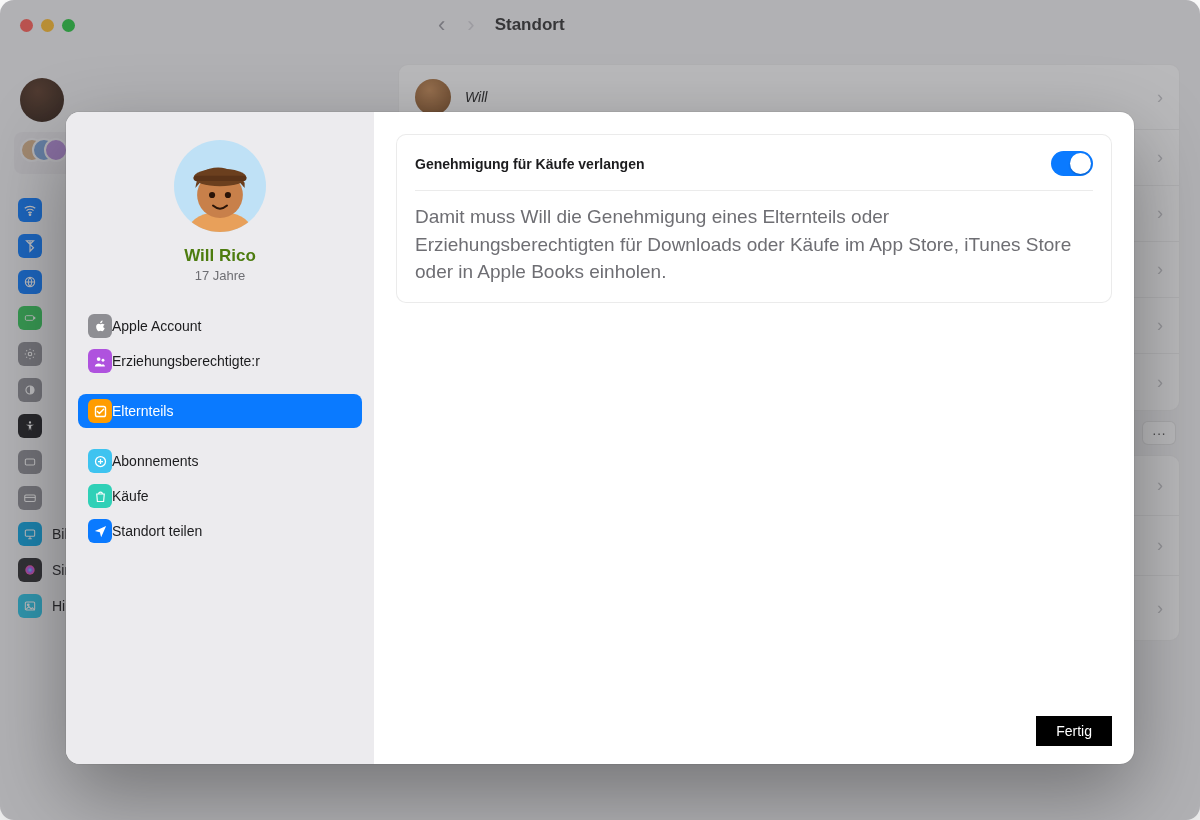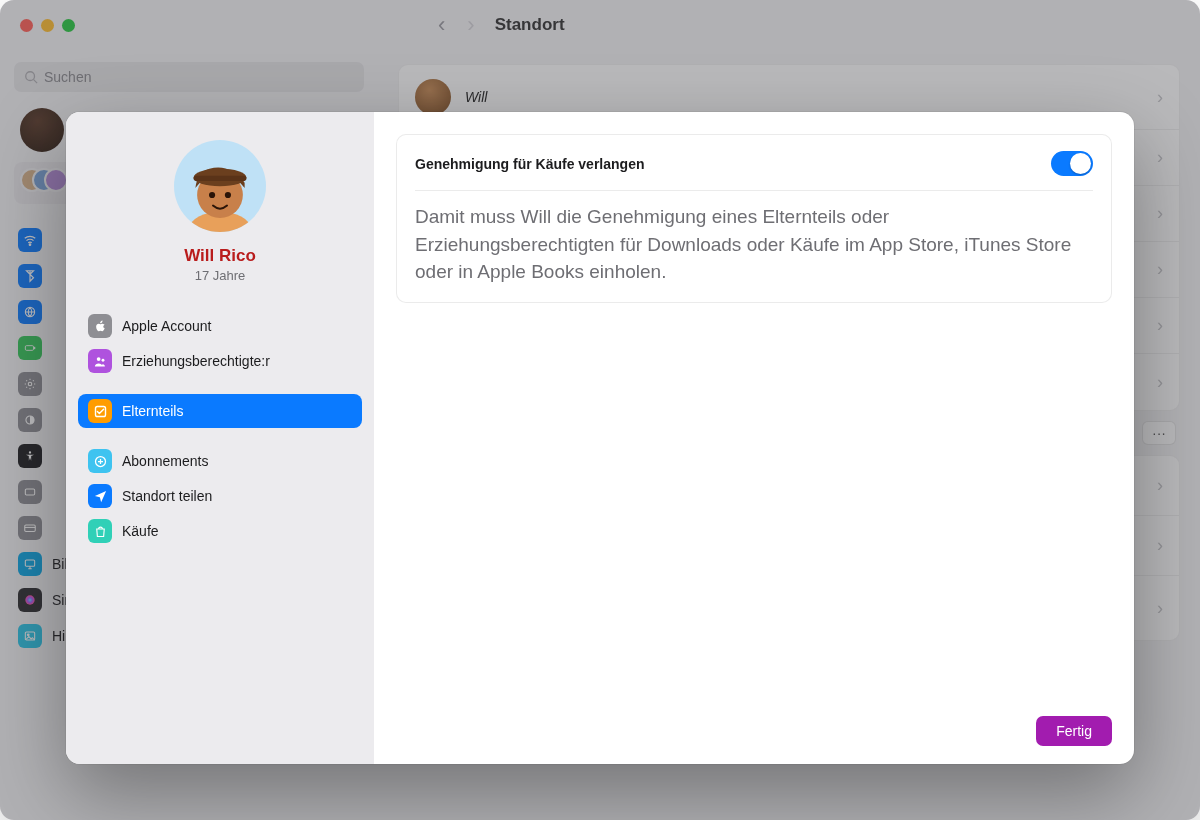--- a/index.html
+++ b/index.html
@@ -80,27 +80,27 @@
     width: 308px; background: #ecebee;
     padding: 22px 12px 18px; display: flex; flex-direction: column;
   }
   .profile { display: flex; flex-direction: column; align-items: center; padding: 6px 0 18px; }
   .profile-avatar {
     width: 92px; height: 92px; border-radius: 50%;
     background: #bfe1f6; position: relative; overflow: hidden;
     display:flex; align-items:flex-end; justify-content:center;
   }
   .profile-avatar svg { width: 88px; height: 88px; }
-  .profile-name { font-size: 17px; font-weight: 600; margin-top: 14px; color:#b91c1c; }
+  .profile-name { font-size: 17px; font-weight: 600; margin-top: 14px; color:#4d7c0f; }
   .profile-sub { font-size: 13px; color: #6e6e73; margin-top: 2px; }
 
   .menu { display: flex; flex-direction: column; gap: 1px; margin-top: 8px; }
   .menu-gap { height: 14px; }
   .menu-item {
-    display: flex; align-items: center; gap: 10px;
+    display: flex; align-items: center; 
     height: 34px; padding: 0 10px; border-radius: 8px;
     font-size: 14px; color: #1c1c1e; cursor: default;
   }
   .menu-item.selected { background: #0a7aff; color: #fff; }
   .menu-item.selected .mi-icon { filter: brightness(1.05); }
   .mi-icon {
     width: 24px; height: 24px; border-radius: 6px;
     display: flex; align-items: center; justify-content: center;
     color: #fff;
   }
@@ -121,46 +121,39 @@
   .switch::after {
     content: ""; position: absolute; right: 2px; top: 2px;
     width: 21px; height: 21px; border-radius: 50%; background: #fff;
     box-shadow: 0 1px 2px rgba(0,0,0,.25);
   }
   .panel-divider { height: 1px; background: rgba(0,0,0,.08); margin: 14px 0 12px; }
   .panel-desc { font-size: 19px; line-height: 1.45; color: #6e6e73; }
 
   .sheet-footer { margin-top: auto; display: flex; justify-content: flex-end; padding-top: 14px; }
   .done-btn {
-    background: #a21caf; color: #fff; border: none;
-    height: 30px; padding: 0 20px; border-radius: 7px;
+    background: #000000; color: #fff; border: none;
+    height: 30px; padding: 0 20px; border-radius: 0;
     font-size: 14px; font-weight: 500;
   }
 </style>
 </head>
 <body>
 
 <div class="bg-window">
   <div class="bg-titlebar">
     <div class="traffic">
       <span class="red"></span>
       <span class="yellow"></span>
       <span class="green"></span>
     </div>
   </div>
 
   <div class="bg-body">
     <div class="bg-sidebar">
-      <div class="search">
-        <svg viewBox="0 0 16 16">
-            <circle cx="7" cy="7" r="5" fill="none" stroke="currentColor" stroke-width="1.5"></circle>
-            <line x1="11" y1="11" x2="15" y2="15" stroke="currentColor" stroke-width="1.5"></line>
-          </svg>
-        <span>Suchen</span>
-      </div>
 
       <div class="bg-user-block">
         <div class="bg-avatar"></div>
       </div>
       <div class="bg-family-row">
         <div class="bg-family-avatars">
             <span></span>
             <span></span>
             <span></span>
           </div>
@@ -415,35 +408,35 @@
         <div class="menu-item">
           <span class="mi-icon" style="background:#3ec3f0">
             <svg viewBox="0 0 24 24" width="15" height="15" fill="none" stroke="#fff" stroke-width="2">
               <circle cx="12" cy="12" r="8"></circle>
               <path d="M12 8v8M8 12h8"></path>
             </svg>
           </span>
           <span>Abonnements</span>
         </div>
         <div class="menu-item">
-          <span class="mi-icon" style="background:#0a7aff">
-            <svg viewBox="0 0 24 24" width="15" height="15" fill="#fff">
-              <path d="M3 11 21 3l-8 18-2-8z"></path>
-            </svg>
-          </span>
-          <span>Standort teilen</span>
-        </div>
-        <div class="menu-item">
           <span class="mi-icon" style="background:#30d0b7">
             <svg viewBox="0 0 24 24" width="15" height="15" fill="none" stroke="#fff" stroke-width="1.8">
               <path d="M6 8h12l-1 12H7z"></path>
               <path d="M9 8a3 3 0 0 1 6 0"></path>
             </svg>
           </span>
           <span>Käufe</span>
+        </div>
+        <div class="menu-item">
+          <span class="mi-icon" style="background:#0a7aff">
+            <svg viewBox="0 0 24 24" width="15" height="15" fill="#fff">
+              <path d="M3 11 21 3l-8 18-2-8z"></path>
+            </svg>
+          </span>
+          <span>Standort teilen</span>
         </div>
       </div>
   </div>
 
   <div class="sheet-main">
     <div class="panel">
       <div class="panel-top">
         <div class="panel-title">Genehmigung für Käufe verlangen</div>
         <div class="switch"></div>
       </div>

